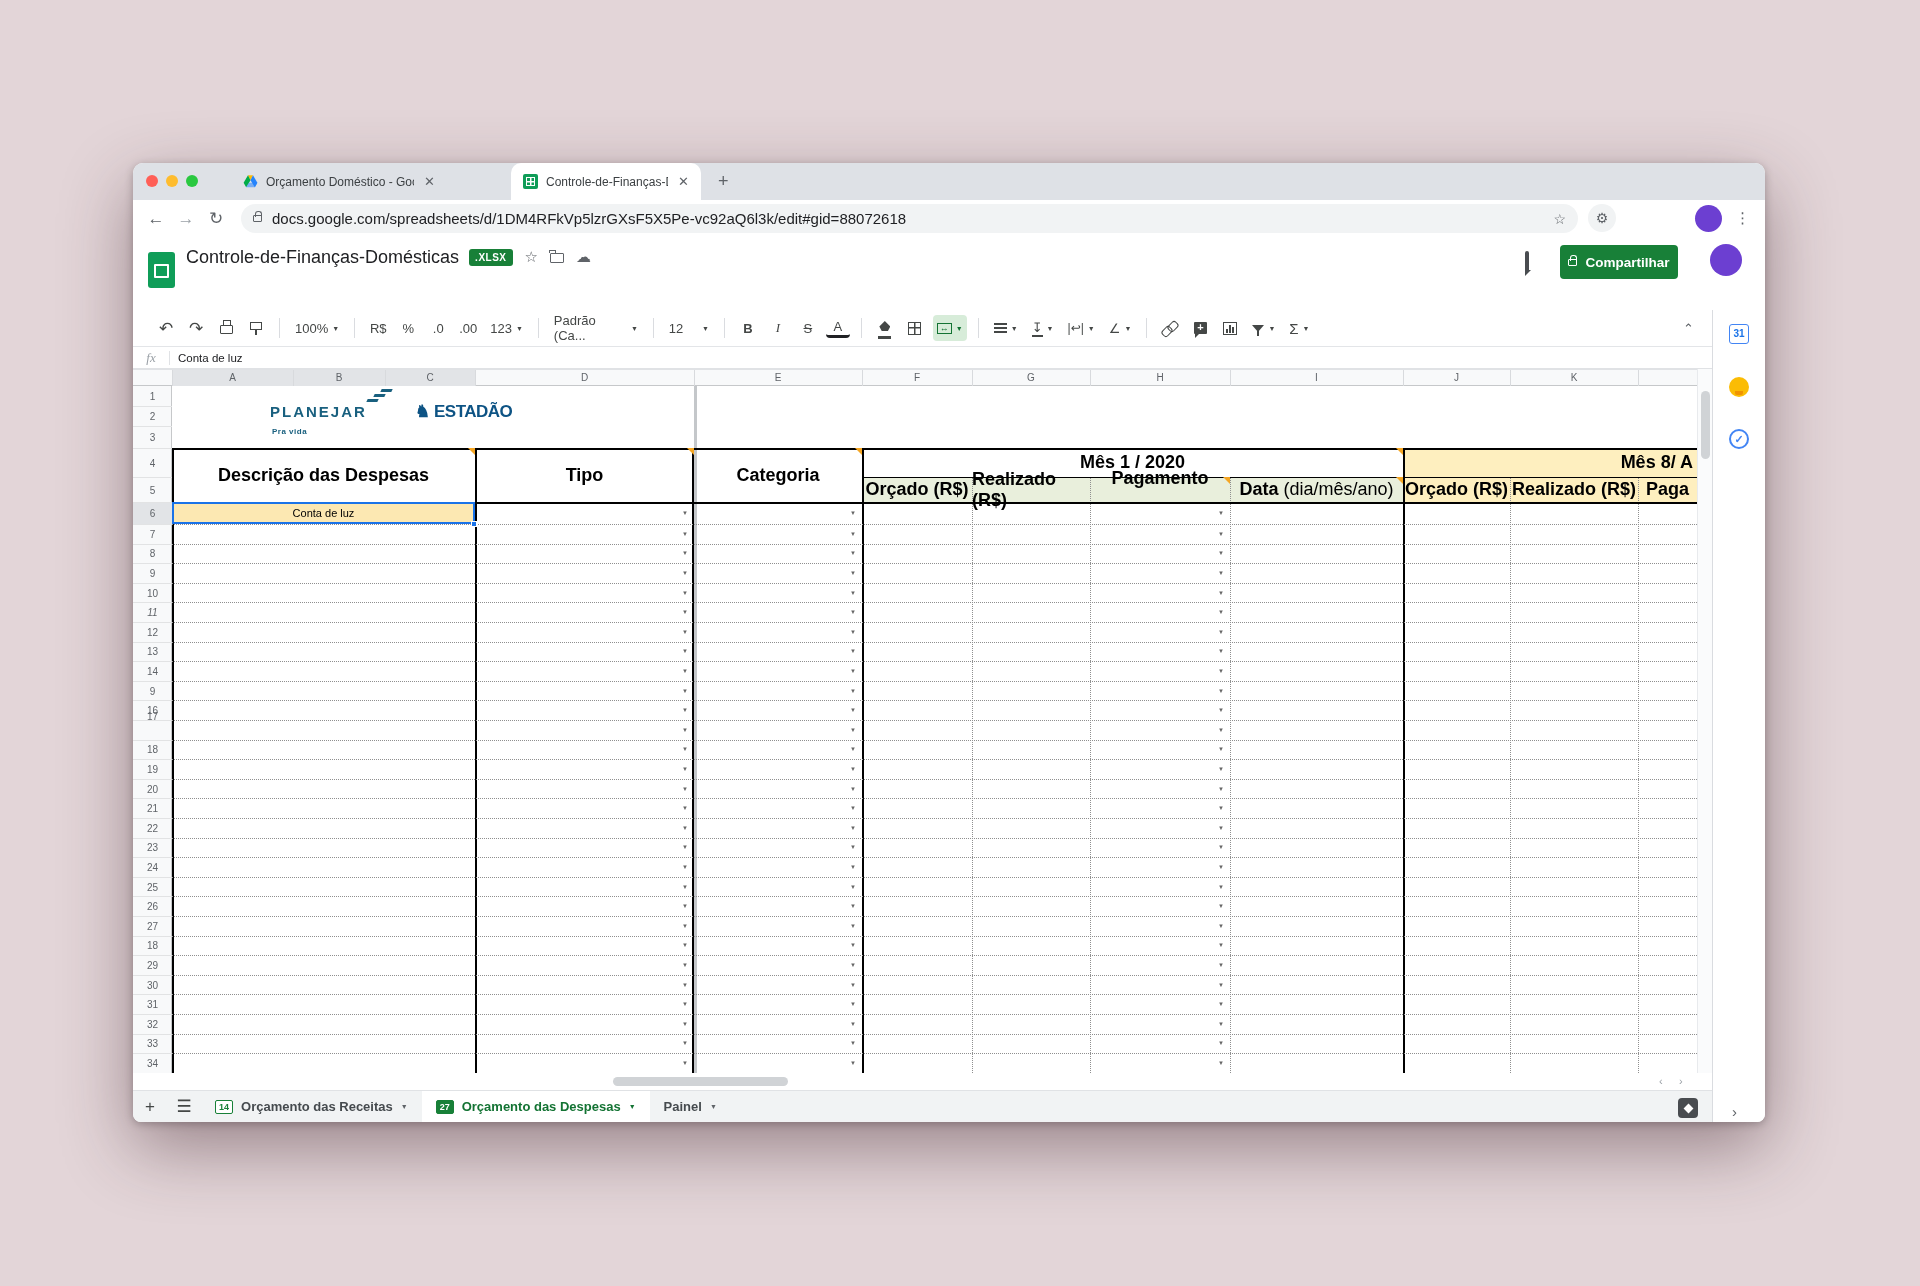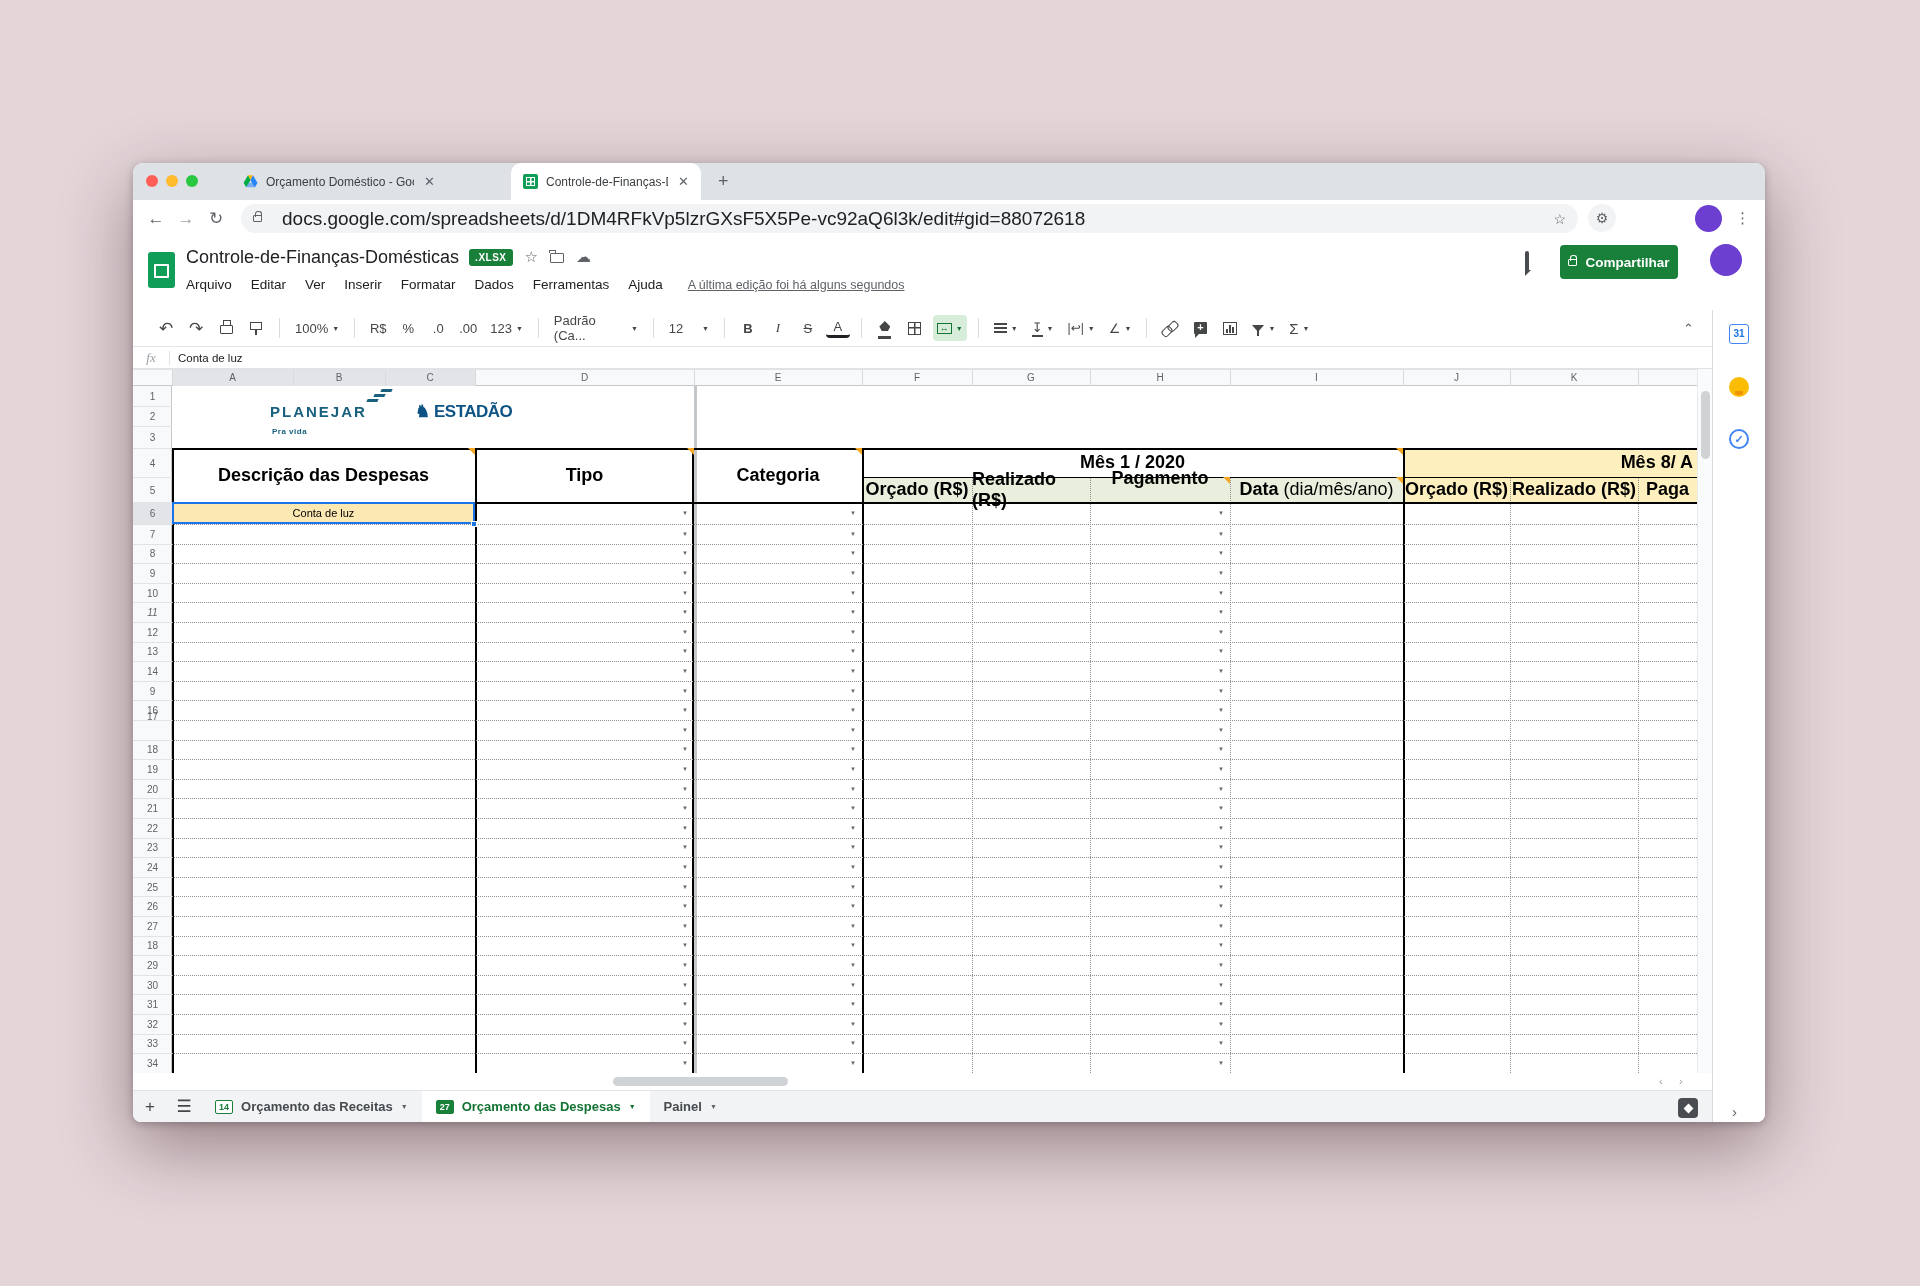--- a/index.html
+++ b/index.html
@@ -20,21 +20,21 @@
   .btab .ttl { max-width:148px; overflow:hidden; white-space:nowrap; }
   .btab.active { background:#fff; border-radius:10px 10px 0 0; }
   .tabx { color:#5f6368; font-size:13px; margin-left:10px; }
   .favicon { width:15px; height:15px; margin-right:8px; flex:none; }
 
   
   #addrbar { position:absolute; left:0; top:37px; width:100%; height:37px; background:#fff; }
   .navic { color:#5f6368; font-size:17px; width:30px; text-align:center; }
   #omnibox { position:absolute; left:108px; top:4px; width:1337px; height:29px; background:#f1f3f4;
     border-radius:15px; display:flex; align-items:center; padding:0 12px; }
-  #omnibox .url { font-size:19px; color:#202124; margin-left:20px; white-space:nowrap; overflow:hidden;text-align:center; }
+  #omnibox .url { font-size:15px; color:#202124; margin-left:10px; white-space:nowrap; overflow:hidden;text-align:center; }
   .lock { width:9px; height:7px; border:1.5px solid #5f6368; border-radius:1px; position:relative; flex:none; }
   .lock::before { content:''; position:absolute; left:1px; top:-5px; width:5px; height:5px;
     border:1.5px solid #5f6368; border-bottom:none; border-radius:3px 3px 0 0; }
   .lock.white, .lock.white::before { border-color:#fff; }
 
   
   #gshead { position:absolute; left:0; top:74px; width:100%; height:73px; background:#fff; }
   #sheeticon { position:absolute; left:15px; top:15px; width:27px; height:36px; background:#0f9d58; border-radius:3px; }
   #sheeticon::after { content:''; position:absolute; left:6px; top:12px; width:15px; height:14px;
     background:linear-gradient(#fff,#fff) 0 4.5px/15px 2px no-repeat, linear-gradient(#fff,#fff) 0 9.5px/15px 2px no-repeat,
@@ -184,31 +184,20 @@
     <div class="abs" style="left:1455px; top:4px; width:28px; height:28px; border-radius:50%; background:#f1f3f4; text-align:center; line-height:28px; color:#5f6368; font-size:14px;">⚙</div>
     <div class="avatar abs" style="left:1562px; top:5px; width:27px; height:27px;"></div>
     <div class="abs" style="left:1602px; top:9px; color:#5f6368; font-size:15px;">⋮</div>
   </div>
 
   <div id="gshead">
     <div id="sheeticon"></div>
     <div id="doctitle">
       <span>Controle-de-Finanças-Domésticas</span><span class="xlsx">.XLSX</span><span class="titleic">☆</span><span class="i-folder"></span><span class="titleic">☁</span>
     </div>
-    <div id="gsmenus">
-        <span>Arquivo</span>
-        <span>Editar</span>
-        <span>Ver</span>
-        <span>Inserir</span>
-        <span>Formatar</span>
-        <span>Dados</span>
-        <span>Ferramentas</span>
-        <span>Ajuda</span>
-        <span id="lastedit">A última edição foi há alguns segundos</span>
-      </div>
     <div class="abs" style="left:1392px; top:16px;"><span class="i-bubble"></span></div>
     <div id="sharebtn">
       <span class="lock white"></span>
       <span>Compartilhar</span>
     </div>
     <div class="avatar abs" style="left:1577px; top:7px; width:32px; height:32px;"></div>
   </div>
 
   <div id="gstoolbar">
     <span class="tb u18">↶</span>

